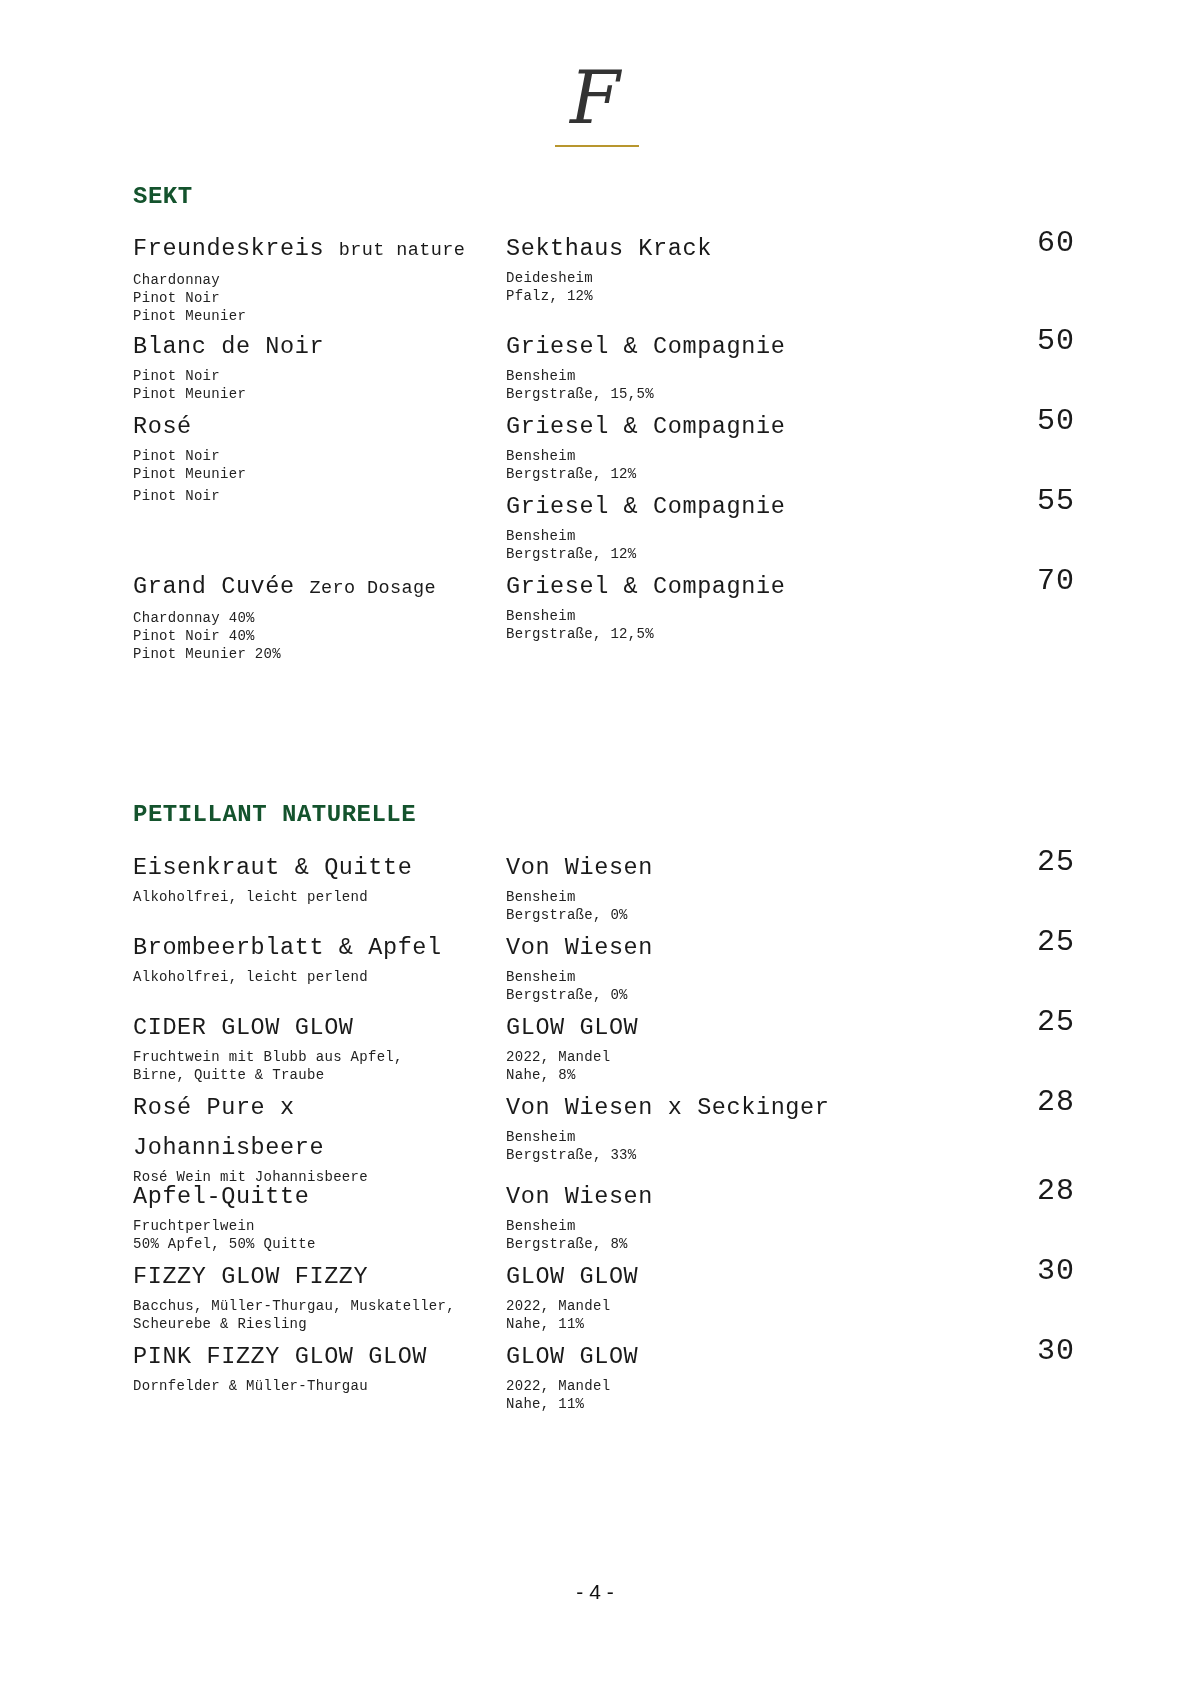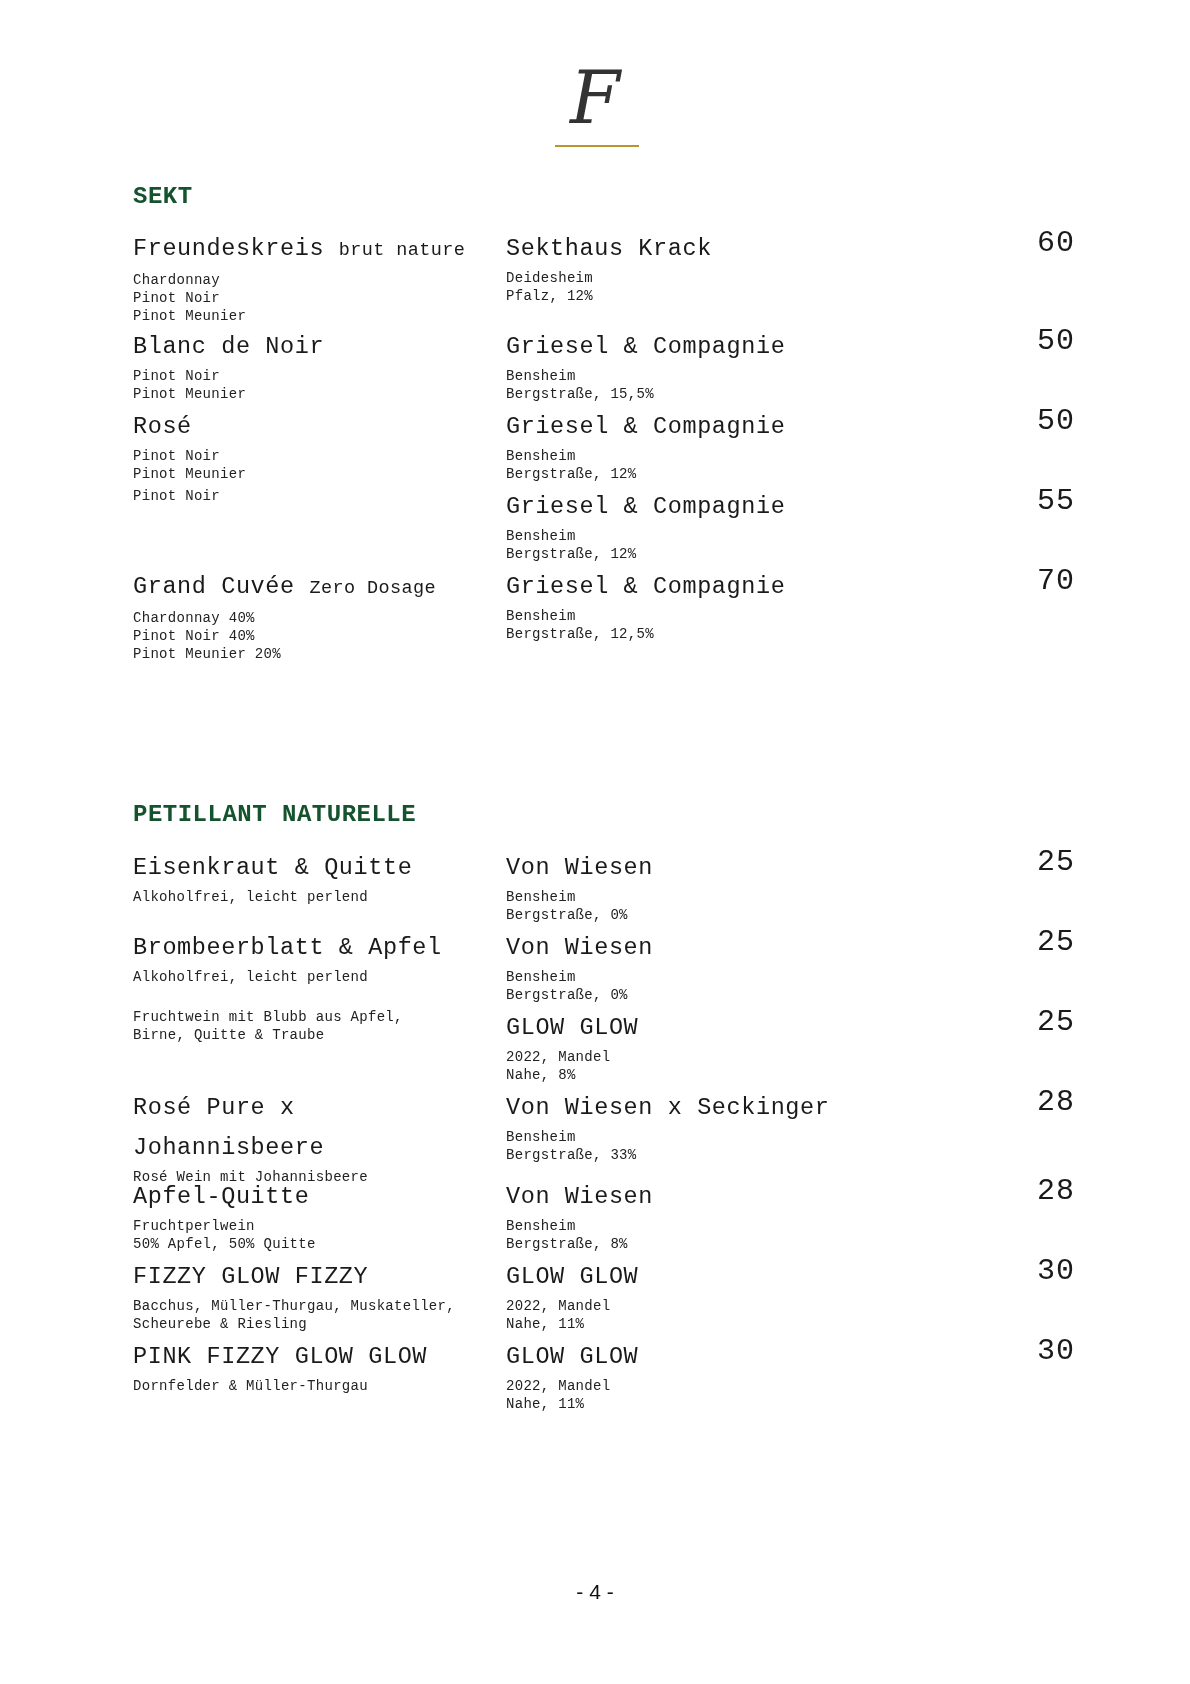--- a/index.html
+++ b/index.html
@@ -123,20 +123,21 @@
   <div class="col-prod">
       <div class="title">Von Wiesen</div>
     <div class="sub">Bensheim</div>
     <div class="sub">Bergstraße, 0%</div>
     </div>
   <div class="col-price">25</div>
 </div>
 
 <div class="item" style="top:1008px">
   <div class="col-name">
+      <div class="title"><span>CIDER GLOW GLOW</span></div>
     <div class="sub">Fruchtwein mit Blubb aus Apfel,</div>
     <div class="sub">Birne, Quitte &amp; Traube</div>
     </div>
   <div class="col-prod">
       <div class="title">GLOW GLOW</div>
     <div class="sub">2022, Mandel</div>
     <div class="sub">Nahe, 8%</div>
     </div>
   <div class="col-price">25</div>
 </div>

